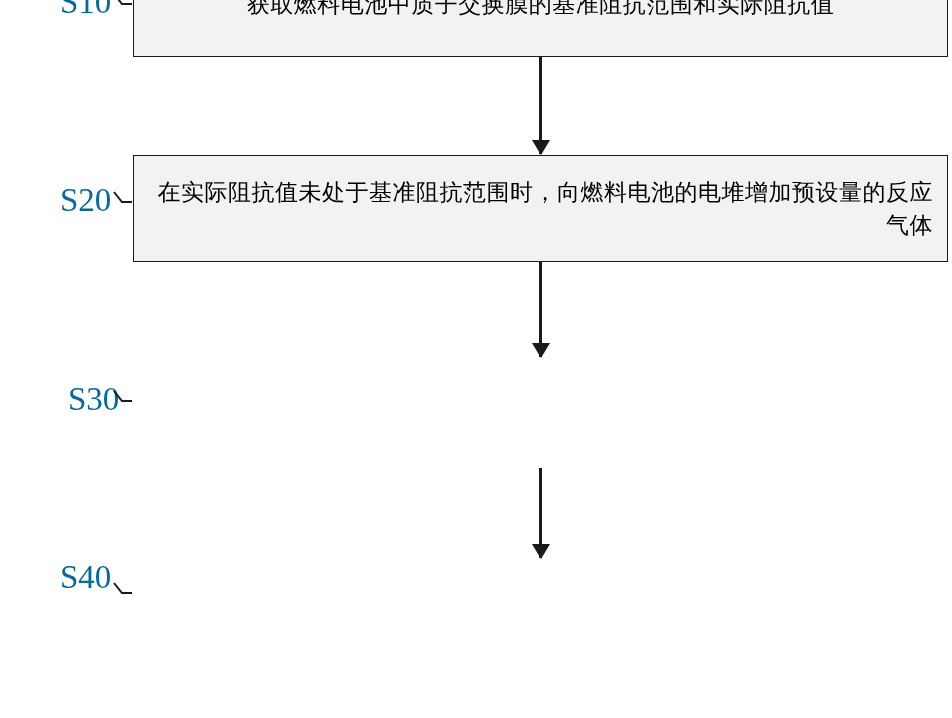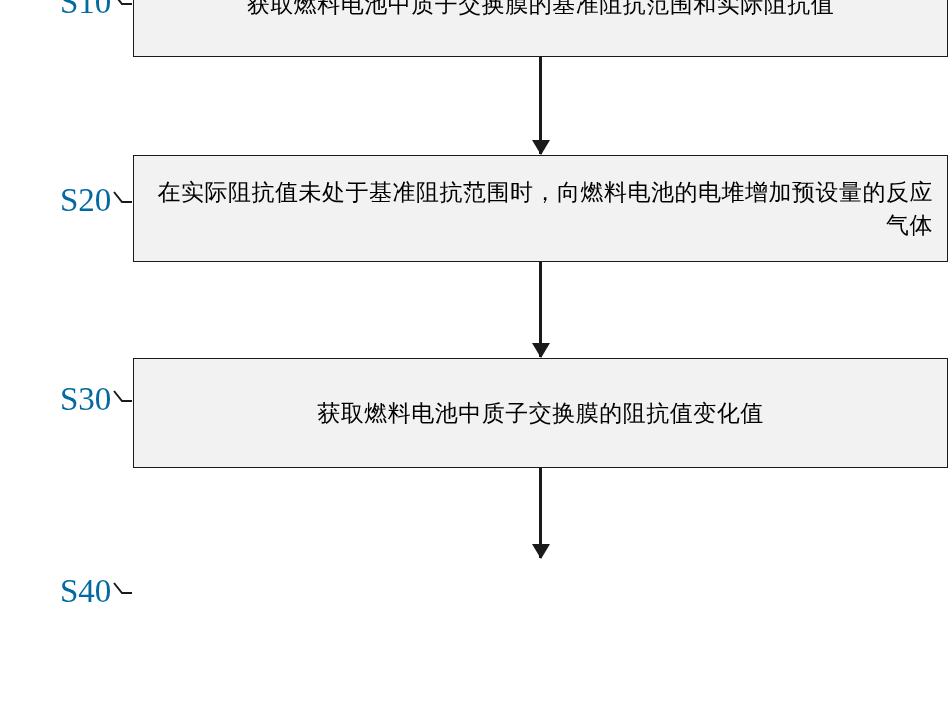--- a/index.html
+++ b/index.html
@@ -87,28 +87,25 @@
   <div class="step-box" style="left:133px; top:155px; width:815px; height:107px;text-align:right;">
     <span>在实际阻抗值未处于基准阻抗范围时，向燃料电池的电堆增加预设量的反应气体</span>
   </div>
   <div class="step-label" style="left:60px; top:182px;">S20</div>
   <svg class="tick" style="left:112px; top:190px;" viewBox="0 0 22 22">
     <path d="M2 2 L10 12 L20 12" stroke="#1a1a1a" stroke-width="2" fill="none"></path>
   </svg>
 
   <div class="arrow" style="left:539px; top:262px; height:95px;"></div>
 
-  <div class="step-box" style="left:133px; top:358px; width:815px; height:110px;">
-    <span>获取燃料电池中质子交换膜的阻抗值变化值</span>
-  </div>
-  <div class="step-label" style="left:60px; top:381px;">S30</div>
+  <div class="step-label" style="left:68px; top:381px;">S30</div>
   <svg class="tick" style="left:112px; top:389px;" viewBox="0 0 22 22">
     <path d="M2 2 L10 12 L20 12" stroke="#1a1a1a" stroke-width="2" fill="none"></path>
   </svg>
 
   <div class="arrow" style="left:539px; top:468px; height:90px;"></div>
 
-  <div class="step-label" style="left:60px; top:573px;">S40</div>
+  <div class="step-label" style="left:60px; top:559px;">S40</div>
   <svg class="tick" style="left:112px; top:581px;" viewBox="0 0 22 22">
     <path d="M2 2 L10 12 L20 12" stroke="#1a1a1a" stroke-width="2" fill="none"></path>
   </svg>
 
 </div>
 
 </body></html>

